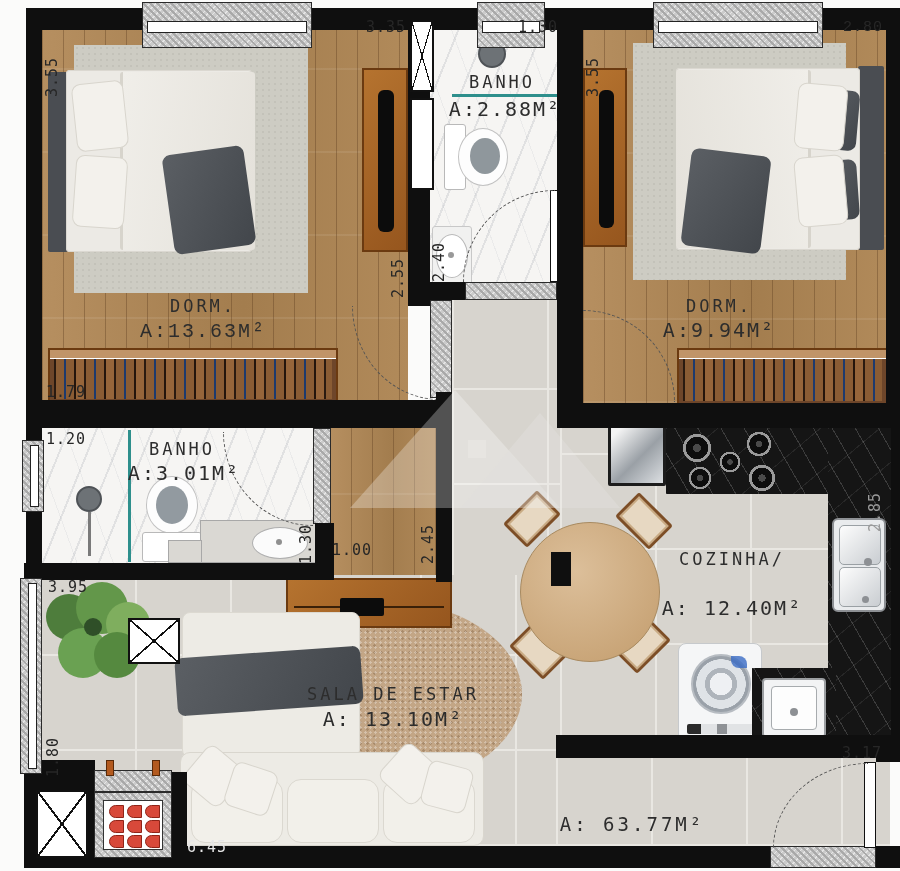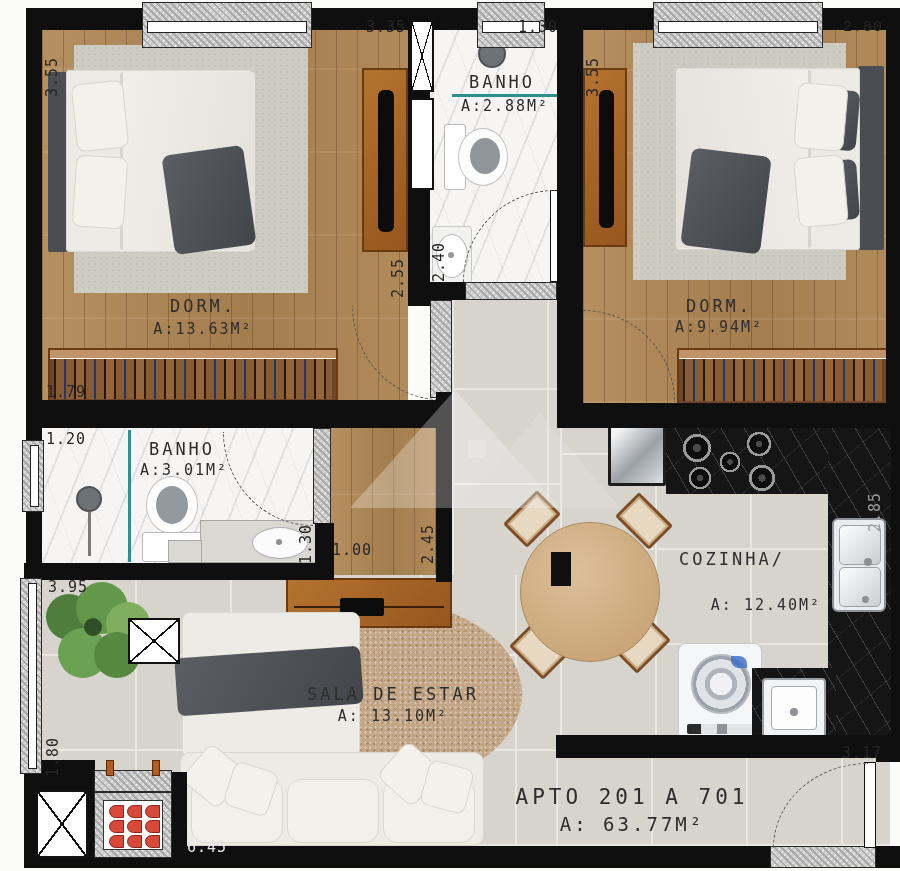--- a/index.html
+++ b/index.html
@@ -35,21 +35,21 @@
       linear-gradient(to bottom right,rgba(0,0,0,0) 48.6%,#111 48.6% 51.4%,rgba(0,0,0,0) 51.4%),#fff;
     border:2px solid #111;box-sizing:border-box;}
   .whitebox{position:absolute;background:#fff;border:2px solid #111;box-sizing:border-box;}
   
   .dim{position:absolute;font-size:15px;line-height:1;color:#272727;letter-spacing:1px;white-space:nowrap;}
   .dimv{transform:rotate(-90deg);transform-origin:0 0;}
   .dim.light{color:#e6e6e6;}
   .dim.mid{color:#9a9a9a;}
   .rlabel{position:absolute;color:#2d2d2d;letter-spacing:3px;text-align:center;white-space:nowrap;
     transform:translateX(-50%);font-size:17px;line-height:1;}
-  .rlabel.small{font-size:15px;letter-spacing:2px;}
+  .rlabel.small{font-size:20px;letter-spacing:2px;}
   .rlabel.big{font-size:21px;letter-spacing:4px;}
   .rlabel.big2{font-size:19px;letter-spacing:3px;}
   
   .arc{position:absolute;box-sizing:border-box;}
   .leafw{position:absolute;background:#fff;border:1.5px solid #111;box-sizing:border-box;}
   .teal{position:absolute;background:#2e8f8c;}
   .woodfurn{position:absolute;background:linear-gradient(135deg,#b5732f,#96561e);border:2px solid #6b3a10;box-sizing:border-box;}
   .pillow{position:absolute;background:#f3f1ec;border:1px solid #d8d5cd;border-radius:9px;}
   .dark-throw{position:absolute;background:linear-gradient(120deg,#5b5f64,#42464b);border-radius:8px;}
   .burner{position:absolute;border-radius:50%;
@@ -261,30 +261,29 @@
 
   <div class="abs" style="left:340px;top:385px;width:280px;height:125px;opacity:.45;pointer-events:none;">
     <div class="wm" style="left:10px;top:5px;border-left:105px solid rgba(0,0,0,0);border-right:105px solid rgba(0,0,0,0);border-bottom:118px solid rgba(255,255,255,.62);"></div>
     <div class="wm" style="left:120px;top:28px;border-left:80px solid rgba(0,0,0,0);border-right:80px solid rgba(0,0,0,0);border-bottom:95px solid rgba(238,238,238,.5);"></div>
     <div class="abs" style="left:128px;top:55px;width:18px;height:18px;background:rgba(255,255,255,.65);"></div>
   </div>
 
   <div class="rlabel" style="left:502px;top:74px;">BANHO</div>
   <div class="rlabel small" style="left:505px;top:99px;">A:2.88M²</div>
   <div class="rlabel" style="left:203px;top:298px;">DORM.</div>
-  <div class="rlabel small" style="left:203px;top:322px;">A:13.63M²</div>
+  <div class="rlabel small" style="left:203px;top:322px;font-family:Liberation Mono, monospace;">A:13.63M²</div>
   <div class="rlabel" style="left:719px;top:298px;">DORM.</div>
   <div class="rlabel small" style="left:719px;top:320px;">A:9.94M²</div>
   <div class="rlabel" style="left:182px;top:441px;">BANHO</div>
   <div class="rlabel small" style="left:184px;top:463px;">A:3.01M²</div>
   <div class="rlabel" style="left:732px;top:551px;">COZINHA/</div>
-  <div class="rlabel small" style="left:766px;top:598px;">A: 12.40M²</div>
+  <div class="rlabel small" style="left:732px;top:598px;">A: 12.40M²</div>
   <div class="rlabel" style="left:393px;top:686px;">SALA DE ESTAR</div>
   <div class="rlabel small" style="left:393px;top:709px;">A: 13.10M²</div>
-  <div class="rlabel big" style="left:632px;top:787px;">APTO 201 A 701</div>
   <div class="rlabel big2" style="left:632px;top:815px;">A: 63.77M²</div>
 
   <div class="dim dimv" style="left:45px;top:97px;">3.55</div>
   <div class="dim" style="left:366px;top:20px;">3.35</div>
   <div class="dim" style="left:518px;top:20px;">1.30</div>
   <div class="dim dimv" style="left:586px;top:97px;">3.55</div>
   <div class="dim" style="left:843px;top:20px;font-family:Liberation Mono, monospace;">2.80</div>
   <div class="dim dimv" style="left:391px;top:298px;">2.55</div>
   <div class="dim dimv" style="left:432px;top:282px;">2.40</div>
   <div class="dim" style="left:46px;top:385px;">1.79</div>

